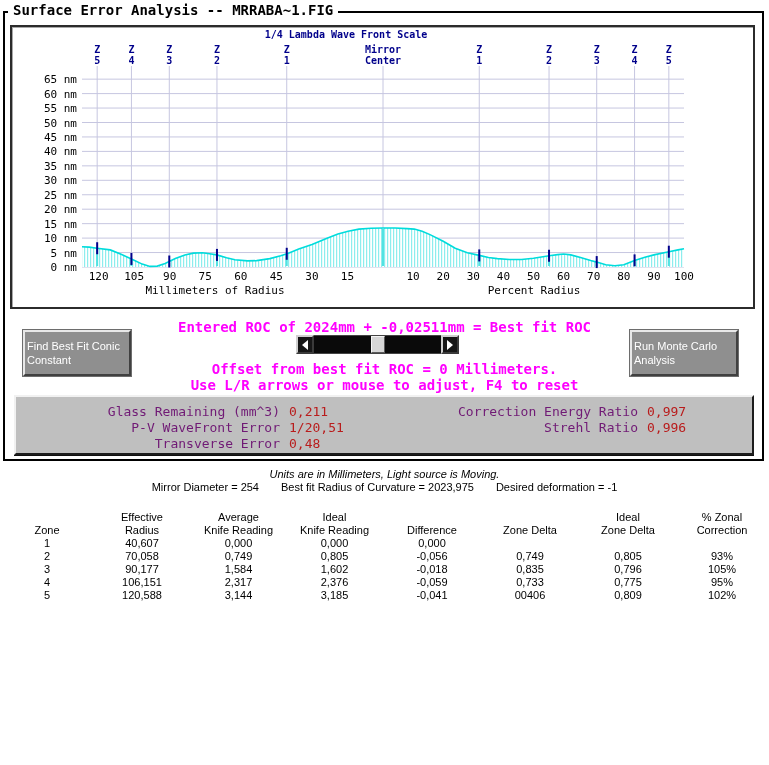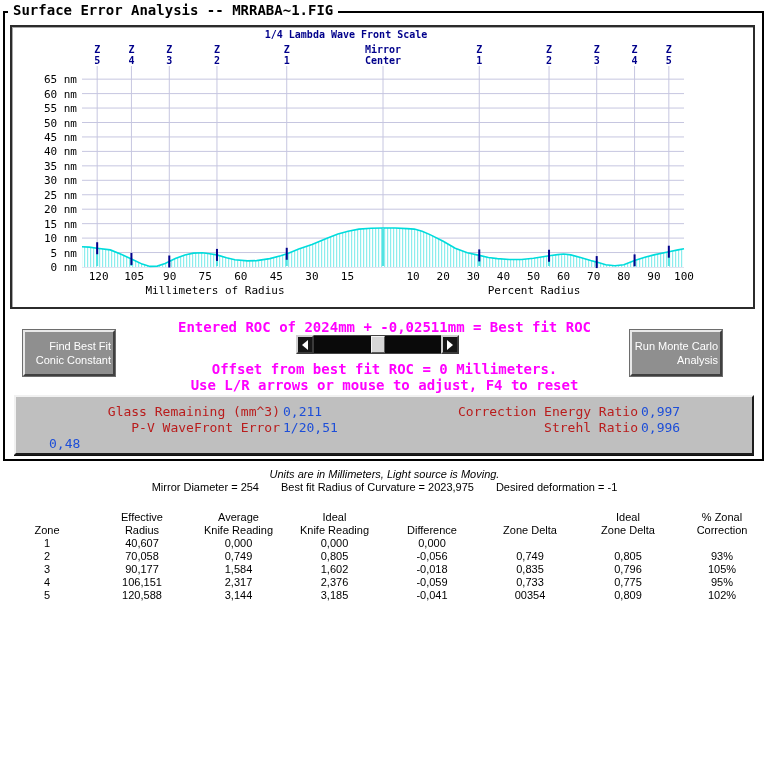--- a/index.html
+++ b/index.html
@@ -36,36 +36,36 @@
   .sb-btn { width:18px; height:19px; background:#161616; border:2px solid; border-color:#cfcfcf #3a3a3a #3a3a3a #cfcfcf;
             display:flex; align-items:center; justify-content:center; flex:0 0 auto; }
   .tri { width:0; height:0; }
   .tri-left  { border-top:5px solid transparent; border-bottom:5px solid transparent; border-right:6px solid #fff; }
   .tri-right { border-top:5px solid transparent; border-bottom:5px solid transparent; border-left:6px solid #fff; }
   .sb-track { flex:1; position:relative; background:#0a0a0a; border-top:1px solid #444; border-bottom:1px solid #444; }
   .sb-thumb { position:absolute; left:50%; top:0; margin-left:-7px; width:14px; height:17px; background:#d6d6d6;
               border:1px solid; border-color:#f5f5f5 #5a5a5a #5a5a5a #f5f5f5; }
 
   
-  .cmd-btn { position:absolute; top:330px; width:92px; height:46px; background:#8f8f8f; color:#fff;
-             font:11px "Liberation Sans",sans-serif; line-height:1.3; text-align:right;
+  .cmd-btn { position:absolute; top:330px; width:108px; height:46px; background:#8f8f8f; color:#fff;
+             font:11px "Liberation Sans",sans-serif; line-height:1.3; text-align:left;
              display:flex; align-items:center; justify-content:center; padding:2px;
              border:2px solid; border-color:#e8e8e8 #404040 #404040 #e8e8e8; box-shadow:0 0 0 1px #6d6d6d; }
   #btn-best-fit { left:23px; }
   #btn-monte-carlo { left:630px; }
 
   
   #stats-panel { position:absolute; left:14px; top:395px; width:740px; height:60px; background:#bfbfbf;
                  border:2px solid; border-color:#f1f1f1 #1d1d1d #1d1d1d #f1f1f1; box-shadow:0 1px 0 #111; }
   .stats-col { position:absolute; top:7px; font:13px "DejaVu Sans Mono",monospace; }
   #stats-left  { left:30px;  width:345px; }
   #stats-right { left:388px; width:345px; }
   .srow { display:flex; height:16px; line-height:16px; white-space:pre; }
-  .slab { width:234px; text-align:right; color:#b91c1c; }
-  .sval { margin-left:3px; color:#1d4ed8; }
+  .slab { width:234px; text-align:right; color:#701a75; }
+  .sval { margin-left:9px; color:#b91c1c; }
 
   
   .footer-line { position:absolute; left:0; width:769px; text-align:center; color:#000;
                  font:11px "Liberation Sans",sans-serif; white-space:pre; }
   #footer-line1 { top:468px;font-style:italic; }
   #footer-line2 { top:481px; }
   #footer-line2 span { margin:0 11px; }
 
   
   #zone-table { position:absolute; left:1px; top:511px; width:766px; border-collapse:collapse; table-layout:fixed; }
@@ -217,20 +217,21 @@
 
 <div id="stats-panel">
   <div id="stats-left" class="stats-col">
       <div class="srow">
        <span class="slab">Glass Remaining (mm^3)</span>
        <span class="sval">0,211</span></div>
       <div class="srow">
        <span class="slab">P-V WaveFront Error</span>
        <span class="sval">1/20,51</span></div>
       <div class="srow">
+       <span class="slab">Transverse Error</span>
        <span class="sval">0,48</span></div>
     </div>
   <div id="stats-right" class="stats-col">
       <div class="srow">
        <span class="slab">Correction Energy Ratio</span>
        <span class="sval">0,997</span></div>
       <div class="srow">
        <span class="slab">Strehl Ratio</span>
        <span class="sval">0,996</span></div>
     </div>
@@ -302,18 +303,18 @@
         <td>0,733</td>
         <td>0,775</td>
         <td>95%</td>
       </tr>
       <tr>
         <td>5</td>
         <td>120,588</td>
         <td>3,144</td>
         <td>3,185</td>
         <td>-0,041</td>
-        <td>00354</td>
+        <td>00406</td>
         <td>0,809</td>
         <td>102%</td>
       </tr>
     </tbody>
 </table>
 
 </body></html>

